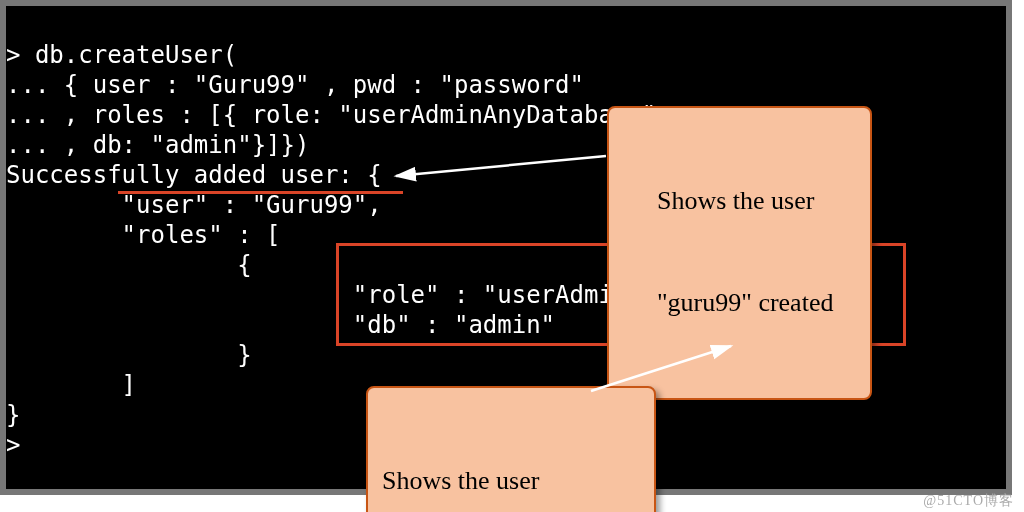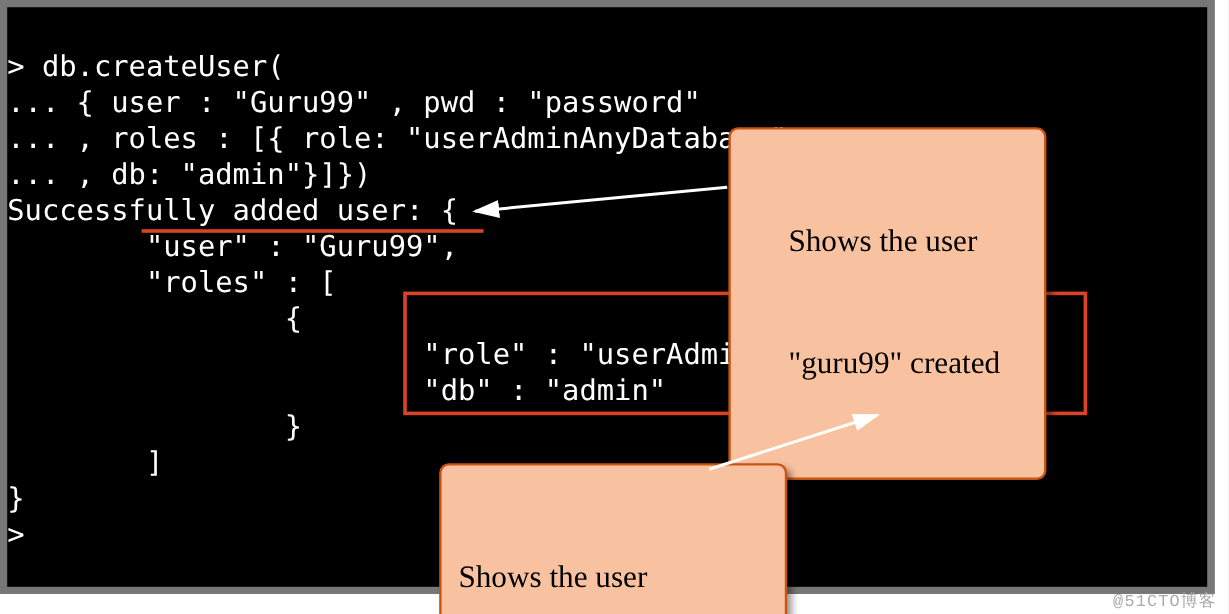--- a/index.html
+++ b/index.html
@@ -53,21 +53,21 @@
     white-space: pre;
   }
   .arrow-svg {
     position: absolute;
     pointer-events: none;
   }
   .watermark {
     position: absolute;
     right: 10px;
     bottom: 2px;
-    font-family: Liberation Mono, monospace;
+    font-family: Liberation Serif, serif;
     font-size: 14px;
     color: #aaa;
     letter-spacing: 1px;
   }
 </style>
 </head>
 <body>
 
 <div class="frame">
 

